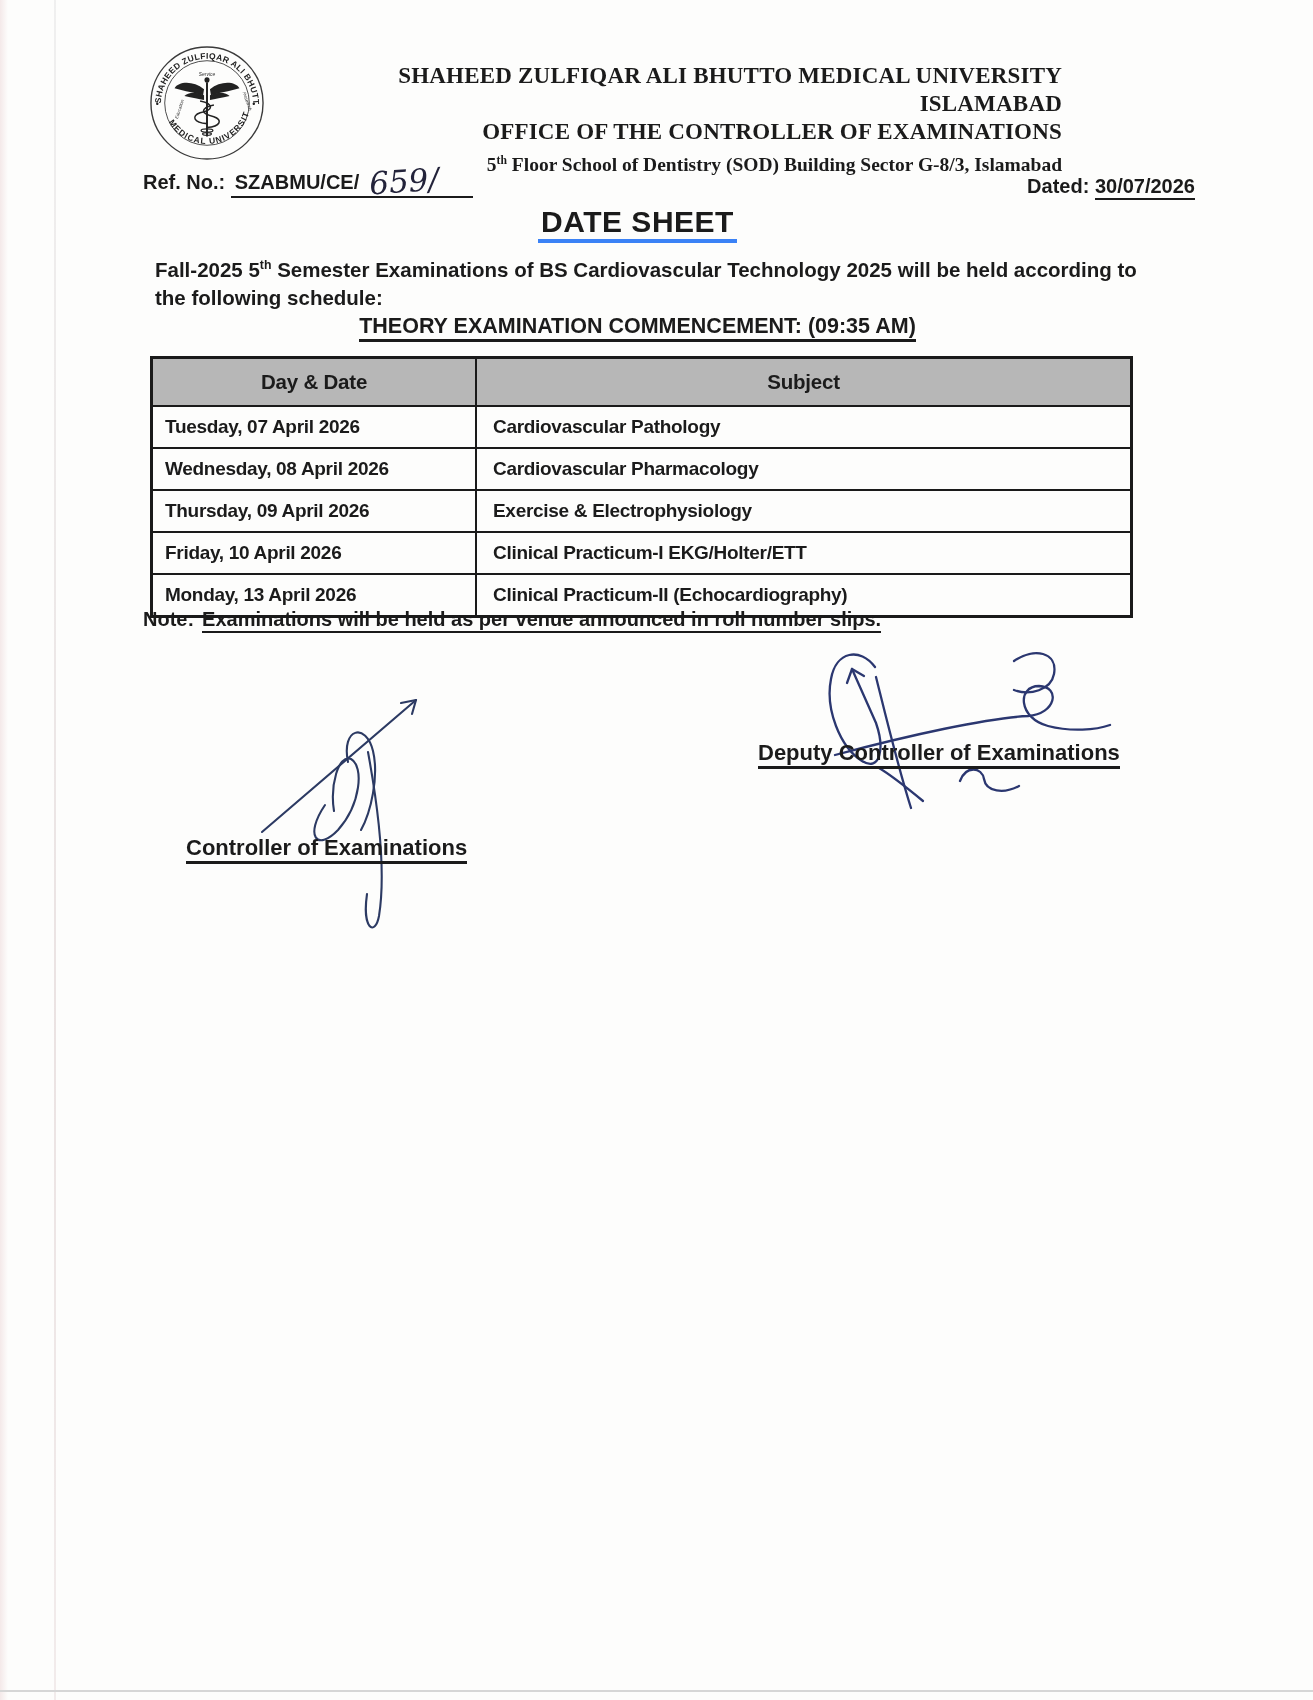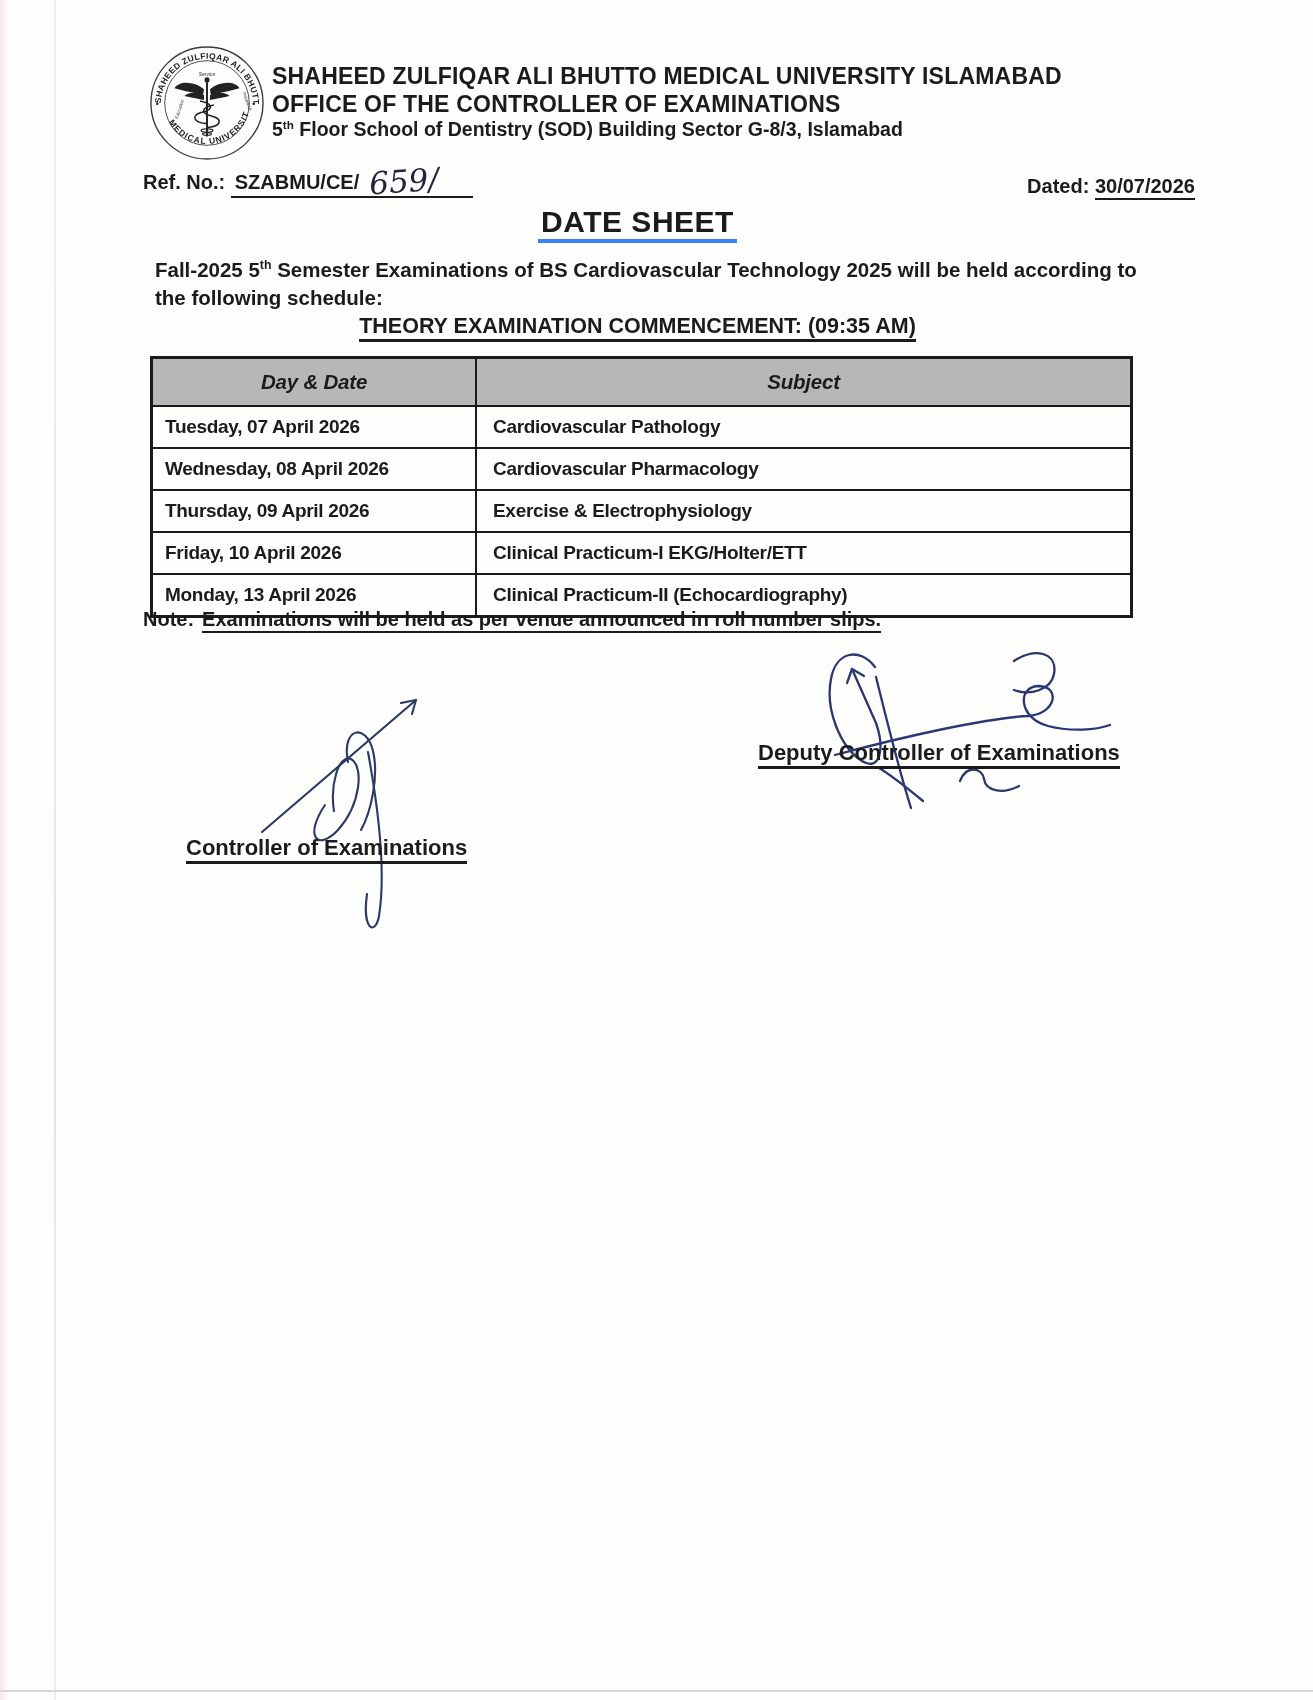--- a/index.html
+++ b/index.html
@@ -9,23 +9,23 @@
     font-family:"Liberation Sans", sans-serif;
   }
   .scan-left-edge{position:absolute;left:54px;top:0;width:2px;height:100%;
     background:linear-gradient(#ececec,#e6dcdc 60%,#efe7e7);opacity:.8;}
   .scan-left-tint{position:absolute;left:0;top:0;width:8px;height:100%;
     background:linear-gradient(90deg,#f4e9e9,rgba(255,255,255,0));}
   .scan-bottom-edge{position:absolute;left:0;bottom:8px;width:100%;height:2px;background:#d6d6d6;}
 
   .logo{position:absolute;left:147px;top:44px;width:120px;height:118px;}
 
-  .header-block{position:absolute;left:272px;top:62px;width:790px;text-align:left;}
+  .header-block{position:absolute;left:272px;top:62px;width:790px;text-align:right;font-family:Liberation Serif, serif;}
   .header-line1,.header-line2{font-size:23px;font-weight:bold;letter-spacing:.2px;line-height:1.22;}
-  .header-line3{font-size:19.5px;font-weight:bold;margin-top:0;}
+  .header-line3{font-size:19.5px;font-weight:bold;margin-top:8px;}
   sup{font-size:60%;vertical-align:super;line-height:0;}
 
   .ref-line{position:absolute;left:143px;top:168px;width:1052px;display:flex;
     justify-content:space-between;align-items:flex-end;font-size:20px;font-weight:bold;}
   .ref-left{white-space:nowrap;}
   .ref-underlined{display:inline-block;border-bottom:2.5px solid #1b1b1b;padding:0 34px 2px 4px;}
   .handwritten{display:inline-block;font-family:"DejaVu Serif", serif;font-style:italic;
     font-weight:normal;font-size:31px;line-height:.7;color:#23233a;
     transform:rotate(-4deg) translateY(3px);margin-left:10px;}
   .dated{white-space:nowrap;}
@@ -39,21 +39,21 @@
     font-size:20.5px;font-weight:bold;line-height:1.35;}
 
   .section-heading{position:absolute;left:140px;top:314px;width:995px;text-align:center;}
   .section-heading span{font-size:21.5px;font-weight:bold;
     border-bottom:3px solid #1b1b1b;padding-bottom:1px;}
 
   table.schedule{position:absolute;left:150px;top:356px;width:983px;
     border-collapse:collapse;border:3px solid #1a1a1a;}
   table.schedule th{
     background:#b7b7b7;border:2px solid #1a1a1a;height:44px;
-    font-size:20.5px;font-weight:bold;text-align:center;letter-spacing:-.2px;font-style:italic;}
+    font-size:20.5px;font-weight:bold;text-align:center;letter-spacing:-.2px;}
   table.schedule td{
     border:2px solid #1a1a1a;height:38px;font-size:19px;font-weight:bold;
     letter-spacing:-.3px;vertical-align:middle;}
   table.schedule .col-day{width:320px;}
   table.schedule td.day{padding-left:12px;}
   table.schedule td.subject{padding-left:16px;}
 
   .note{position:absolute;left:143px;top:608px;font-size:20px;font-weight:bold;white-space:nowrap;}
   .note-text{border-bottom:2.5px solid #1b1b1b;padding-bottom:1px;margin-left:8px;}
 

